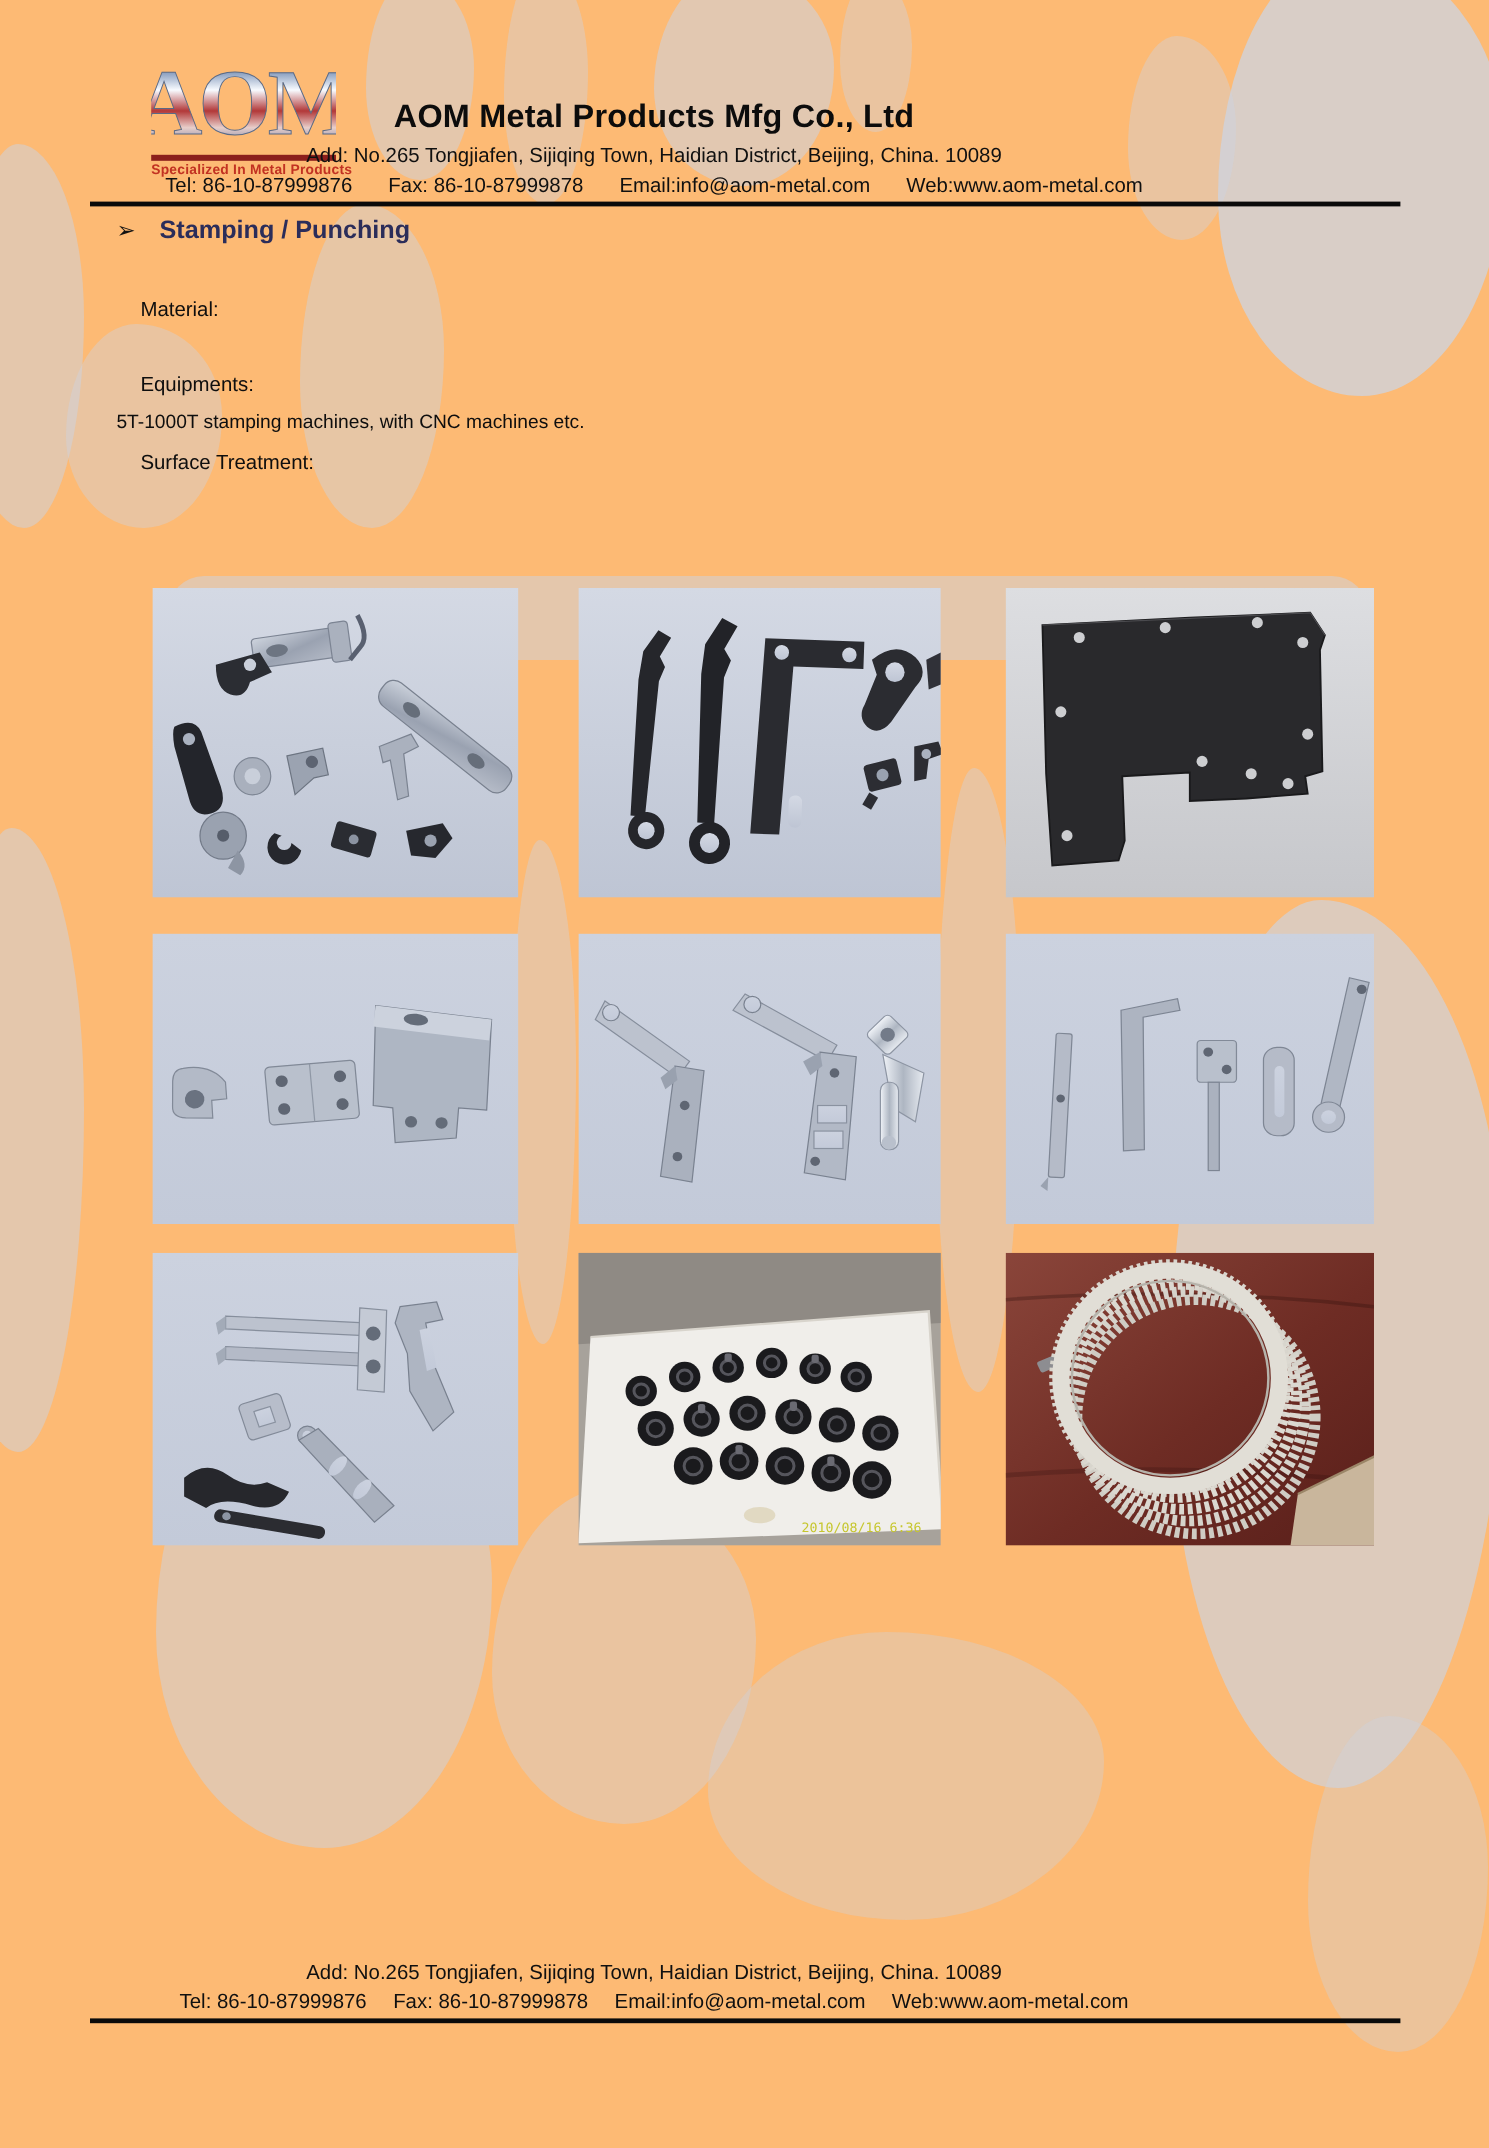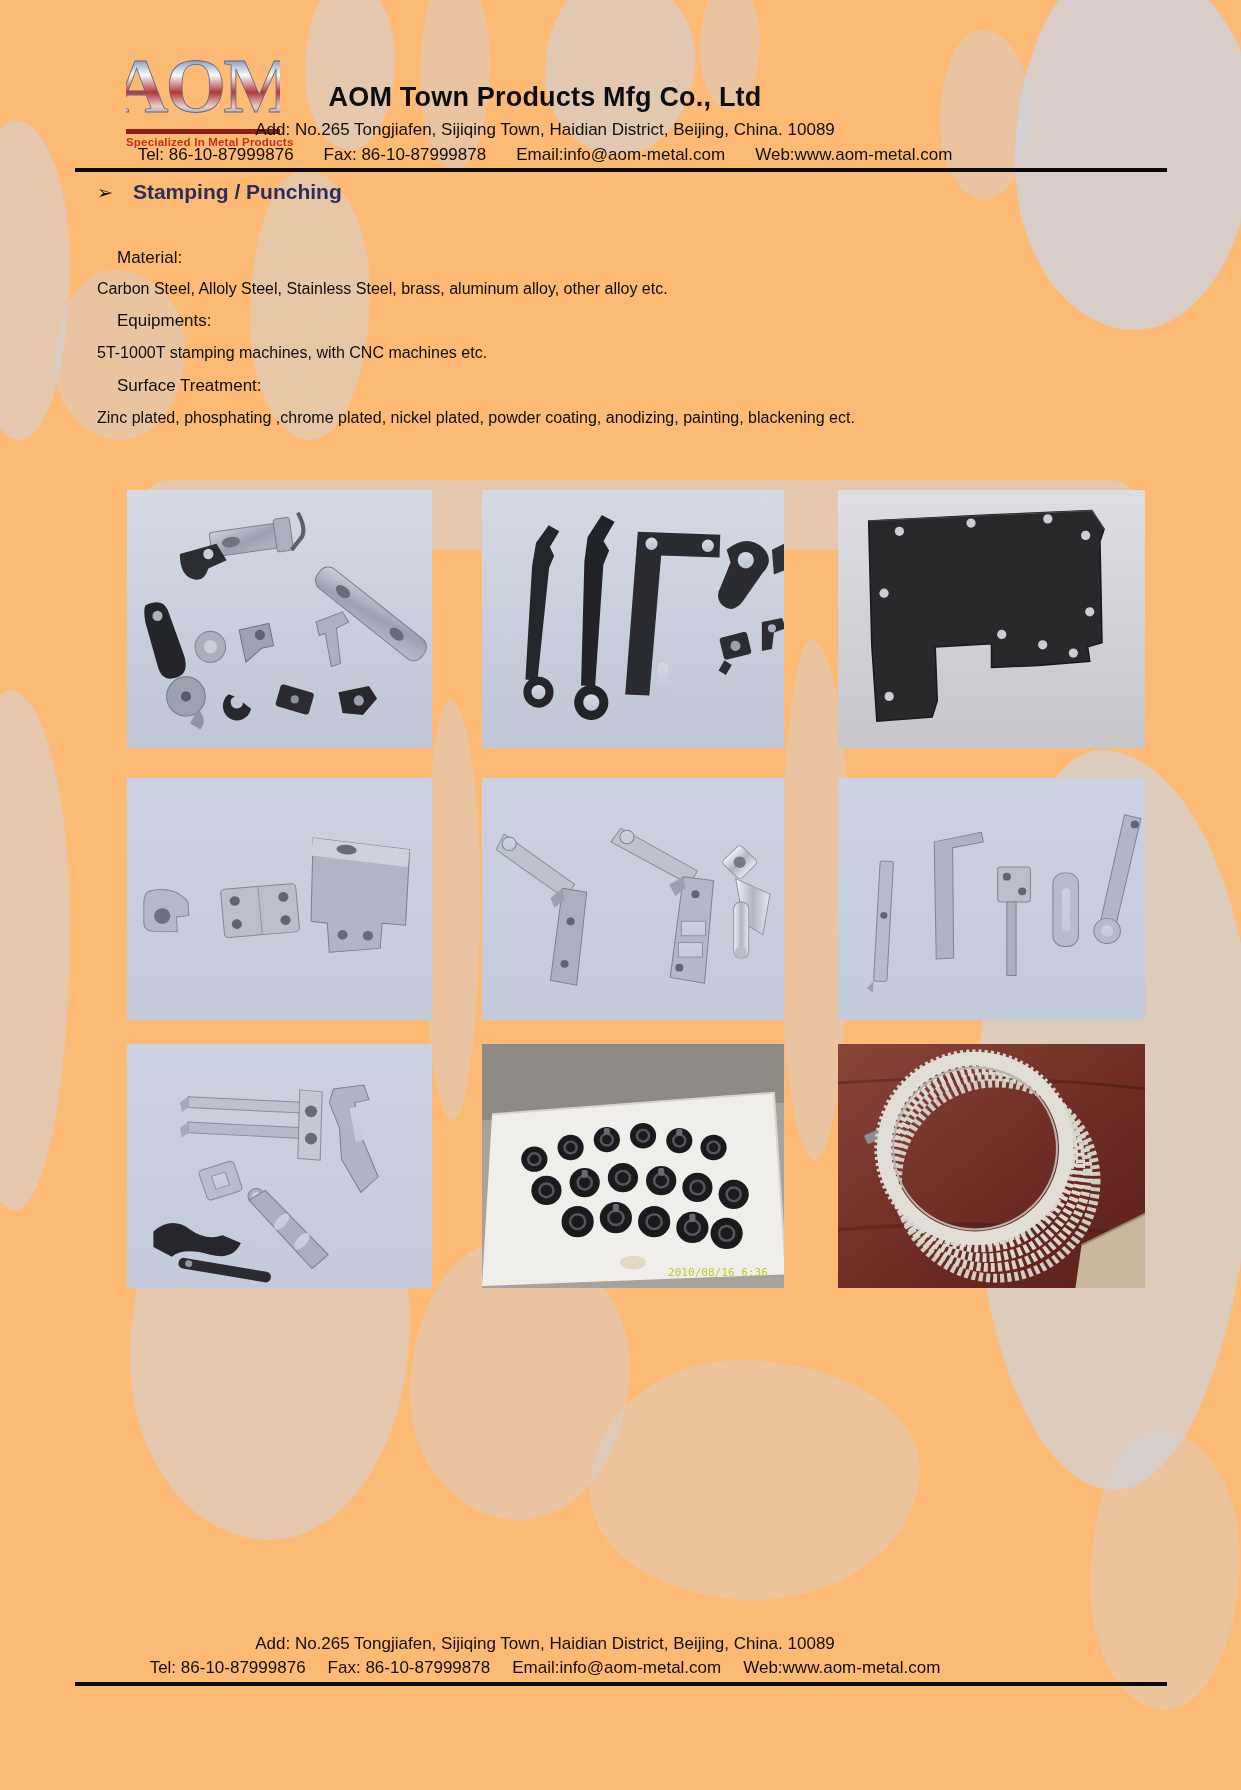--- a/index.html
+++ b/index.html
@@ -113,38 +113,36 @@
 
     <div class="logo">
       <svg width="154" height="88" viewBox="0 0 154 88">
         <text x="77" y="72" text-anchor="middle" font-family="Liberation Serif, DejaVu Serif, serif" font-weight="bold" font-size="78" letter-spacing="-3" fill="url(#gAOM)" stroke="#5a6a86" stroke-width="0.8">AOM</text>
       </svg>
       <div class="logo-rule"></div>
       <div class="logo-tagline">Specialized In Metal Products</div>
     </div>
 
     <div class="head-text">
-      <h1 class="company-name">AOM Town Products Mfg Co., Ltd</h1>
+      <h1 class="company-name">AOM Metal Products Mfg Co., Ltd</h1>
       <div class="addr">Add: No.265 Tongjiafen, Sijiqing Town, Haidian District, Beijing, China. 10089</div>
       <div class="contact">
         <span>Tel: 86-10-87999876</span><span>Fax: 86-10-87999878</span><span>Email:info@aom-metal.com</span><span>Web:www.aom-metal.com</span>
       </div>
     </div>
 
     <div class="rule top-rule"></div>
 
     <div class="sec-head">
       <span class="bullet">➢</span><span>Stamping / Punching</span>
     </div>
     <p class="tline tlabel t-l0">Material:</p>
-    <p class="tline t-b0">Carbon Steel, Alloly Steel, Stainless Steel, brass, aluminum alloy, other alloy etc.</p>
     <p class="tline tlabel t-l1">Equipments:</p>
     <p class="tline t-b1">5T-1000T stamping machines, with CNC machines etc.</p>
     <p class="tline tlabel t-l2">Surface Treatment:</p>
-    <p class="tline t-b2">Zinc plated, phosphating ,chrome plated, nickel plated, powder coating, anodizing, painting, blackening ect.</p>
 
     <figure class="cell c1 r1" title="Assorted small stamped metal parts on gray background">
       <svg viewBox="0 0 300 250" preserveAspectRatio="none">
         <rect width="300" height="250" fill="url(#gBlue)"></rect>
         <g transform="rotate(-8 120 48)">
           <rect x="82" y="36" width="78" height="24" rx="3" fill="url(#gMetal)" stroke="#7c8493"></rect>
           <ellipse cx="102" cy="48" rx="9" ry="5" fill="#6d7582"></ellipse>
           <rect x="146" y="32" width="16" height="32" rx="3" fill="#aab1be" stroke="#7c8493"></rect>
         </g>
         <path d="M52,62 l36,-10 10,16 -18,8 q-4,14 -16,10 q-12,-4 -12,-24 z" fill="#2b2d33"></path>

